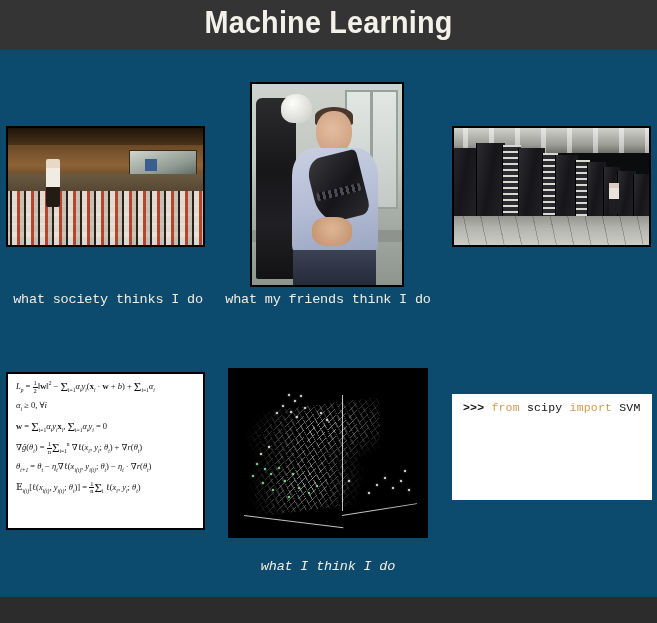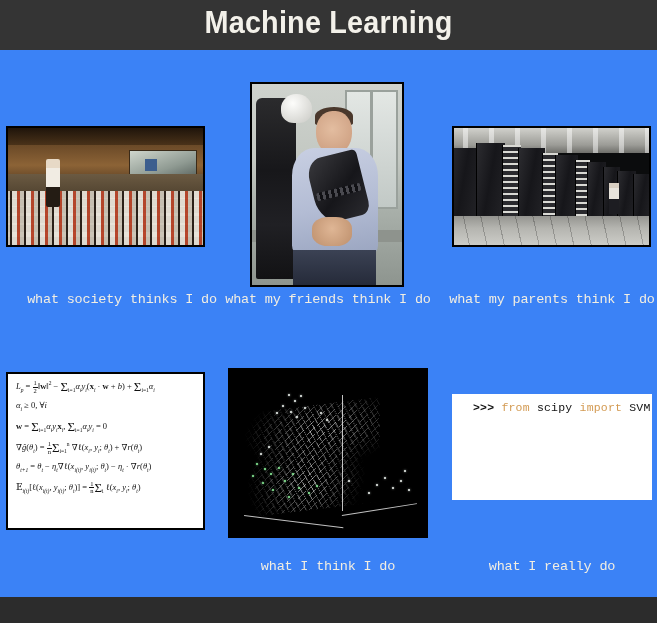--- a/index.html
+++ b/index.html
@@ -6,21 +6,21 @@
   body{
     width:657px;height:623px;
     background:#1a1a1a;
     font-family:"Liberation Sans",sans-serif;
     overflow:hidden;
     position:relative;
   }
   .meme{
     position:absolute;inset:0;
     width:657px;height:623px;
-    background:#3b82f6;
+    background:#0c4a6e;
   }
 
   
   .header-band{
     position:absolute;left:0;top:0;width:657px;height:50px;
     background:#343434;
   }
   .title{
     position:absolute;left:0;top:2px;width:657px;height:44px;
     line-height:42px;
@@ -235,38 +235,38 @@
   .svm-axis.r{left:57%;bottom:13%;width:38%;height:1.2px;transform:rotate(-9deg);transform-origin:left bottom;}
   .dot{position:absolute;width:2px;height:2px;border-radius:50%;}
   .dot.w{background:#eef2ef;box-shadow:0 0 2px rgba(240,255,245,.85);}
   .dot.g{background:#8ef09a;box-shadow:0 0 2px rgba(120,255,150,.8);}
 
   
   #p-shell{left:452px;top:394px;width:200px;height:106px;background:#fff;}
   .shell{
     position:absolute;inset:0;background:#ffffff;
     box-sizing:border-box;
-    padding:7px 4px 0 21px;
+    padding:7px 4px 0 11px;
     font-family:"Liberation Mono","DejaVu Sans Mono",monospace;
     font-size:11.5px;
     line-height:14px;
     color:#111;
     white-space:pre;
     letter-spacing:0.2px;
   }
   .kw{color:#d39a52;}
   .ident{color:#111;}
   .prompt{color:#111;font-weight:bold;}
 
   
-  #c-society{left:18px;top:292px;width:208px;}
+  #c-society{left:4px;top:292px;width:208px;}
   #c-friends{left:224px;top:292px;width:208px;text-align:center;}
   #c-parents{left:448px;top:292px;width:208px;}
   #c-math{left:2px;top:559px;width:208px;}
-  #c-svm{left:224px;top:559px;width:208px;}
+  #c-svm{left:224px;top:559px;width:208px;font-style:italic;}
   #c-shell{left:448px;top:559px;width:208px;}
 </style>
 </head>
 <body>
 
 <div class="meme">
 
   <div class="header-band"></div>
   <div class="title">Machine Learning</div>
 
@@ -320,21 +320,20 @@
       <div class="rack" style="left:52%;width:11%;height:50%;"></div>
       <div class="rack lit" style="left:62%;width:7%;height:46%;"></div>
       <div class="rack" style="left:68%;width:9%;height:44%;"></div>
       <div class="rack" style="left:76%;width:8%;height:40%;"></div>
       <div class="rack" style="left:83%;width:9%;height:37%;"></div>
       <div class="rack" style="left:91%;width:9%;height:34%;"></div>
       <div class="srv-person"></div>
     </div>
     <div class="frame-border"></div>
   </div>
-  <div class="caption" id="c-parents">what my parents think I do</div>
 
   <div class="panel" id="p-math">
     <div class="math">
       <p class="eq">
         <i>L<sub>p</sub></i> = <span class="frac"><span class="num">1</span><span>2</span></span>‖<b>w</b>‖<sup>2</sup> − <span class="sum">Σ</span><sub>i=1</sub><i>α<sub>i</sub>y<sub>i</sub></i>(<b>x</b><i><sub>i</sub></i> · <b>w</b> + <i>b</i>) + <span class="sum">Σ</span><sub>i=1</sub><i>α<sub>i</sub></i>
       </p>
       <p class="eq">
         <i>α<sub>i</sub></i> ≥ 0, ∀<i>i</i>
       </p>
       <p class="eq">
@@ -394,16 +393,15 @@
       <div class="dot w" style="left:70%;top:73%"></div>
       <div class="dot w" style="left:88%;top:60%"></div>
     </div>
     <div class="frame-border"></div>
   </div>
   <div class="caption" id="c-svm">what I think I do</div>
 
   <div class="panel" id="p-shell">
     <div class="shell"><span class="prompt">&gt;&gt;&gt; </span><span class="kw">from</span><span class="ident"> scipy </span><span class="kw">import</span><span class="ident"> SVM</span></div>
   </div>
-  <div class="caption" id="c-shell">what I really do</div>
 
   <div class="footer-band"></div>
 </div>
 
 </body></html>

